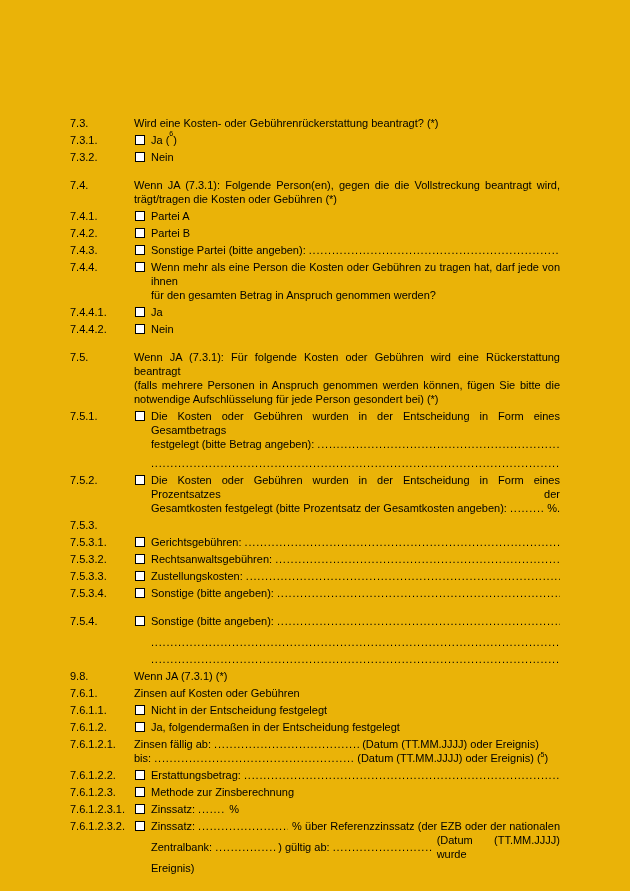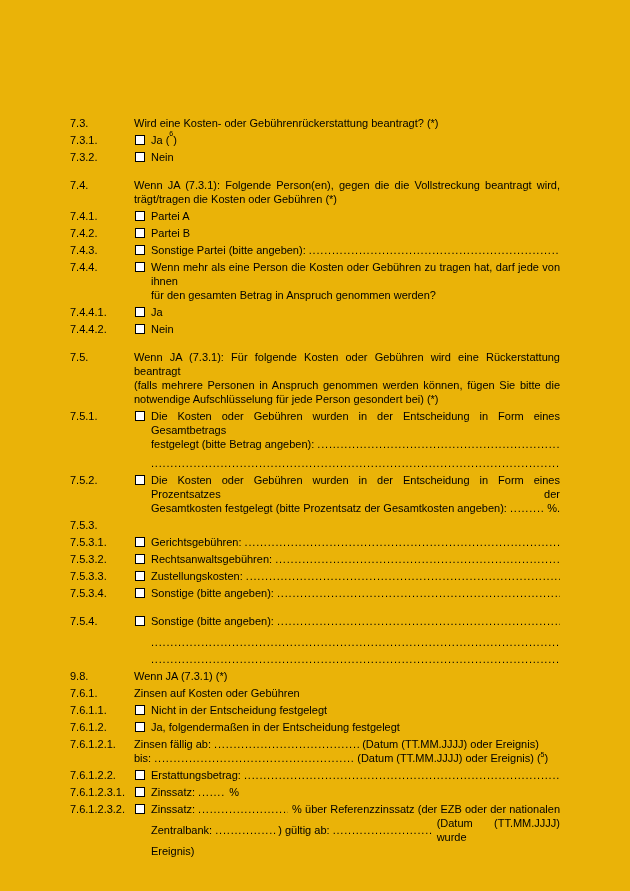--- a/index.html
+++ b/index.html
@@ -257,20 +257,27 @@
         <div class="num">7.6.1.2.2.</div>
         <div class="content with-cb">
           <span class="cb"></span>
           <div class="line flexline">
             <span class="t">Erstattungsbetrag: </span>
             <span class="fill"></span>
           </div>
         </div>
       </div>
       <div class="row">
+        <div class="num">7.6.1.2.3.</div>
+        <div class="content with-cb">
+          <span class="cb"></span>
+          <div class="line"><span class="t">Methode zur Zinsberechnung</span></div>
+        </div>
+      </div>
+      <div class="row">
         <div class="num">7.6.1.2.3.1.</div>
         <div class="content with-cb">
           <span class="cb"></span>
           <div class="line flexline">
             <span class="t">Zinssatz: </span>
             <span class="dots" style="width: 28px;"></span>
             <span class="t"> %</span>
           </div>
         </div>
       </div>

